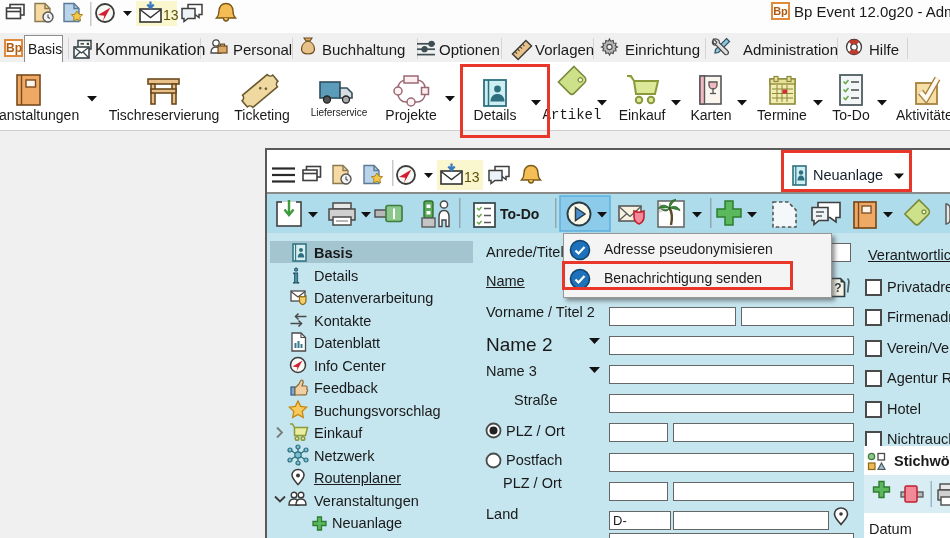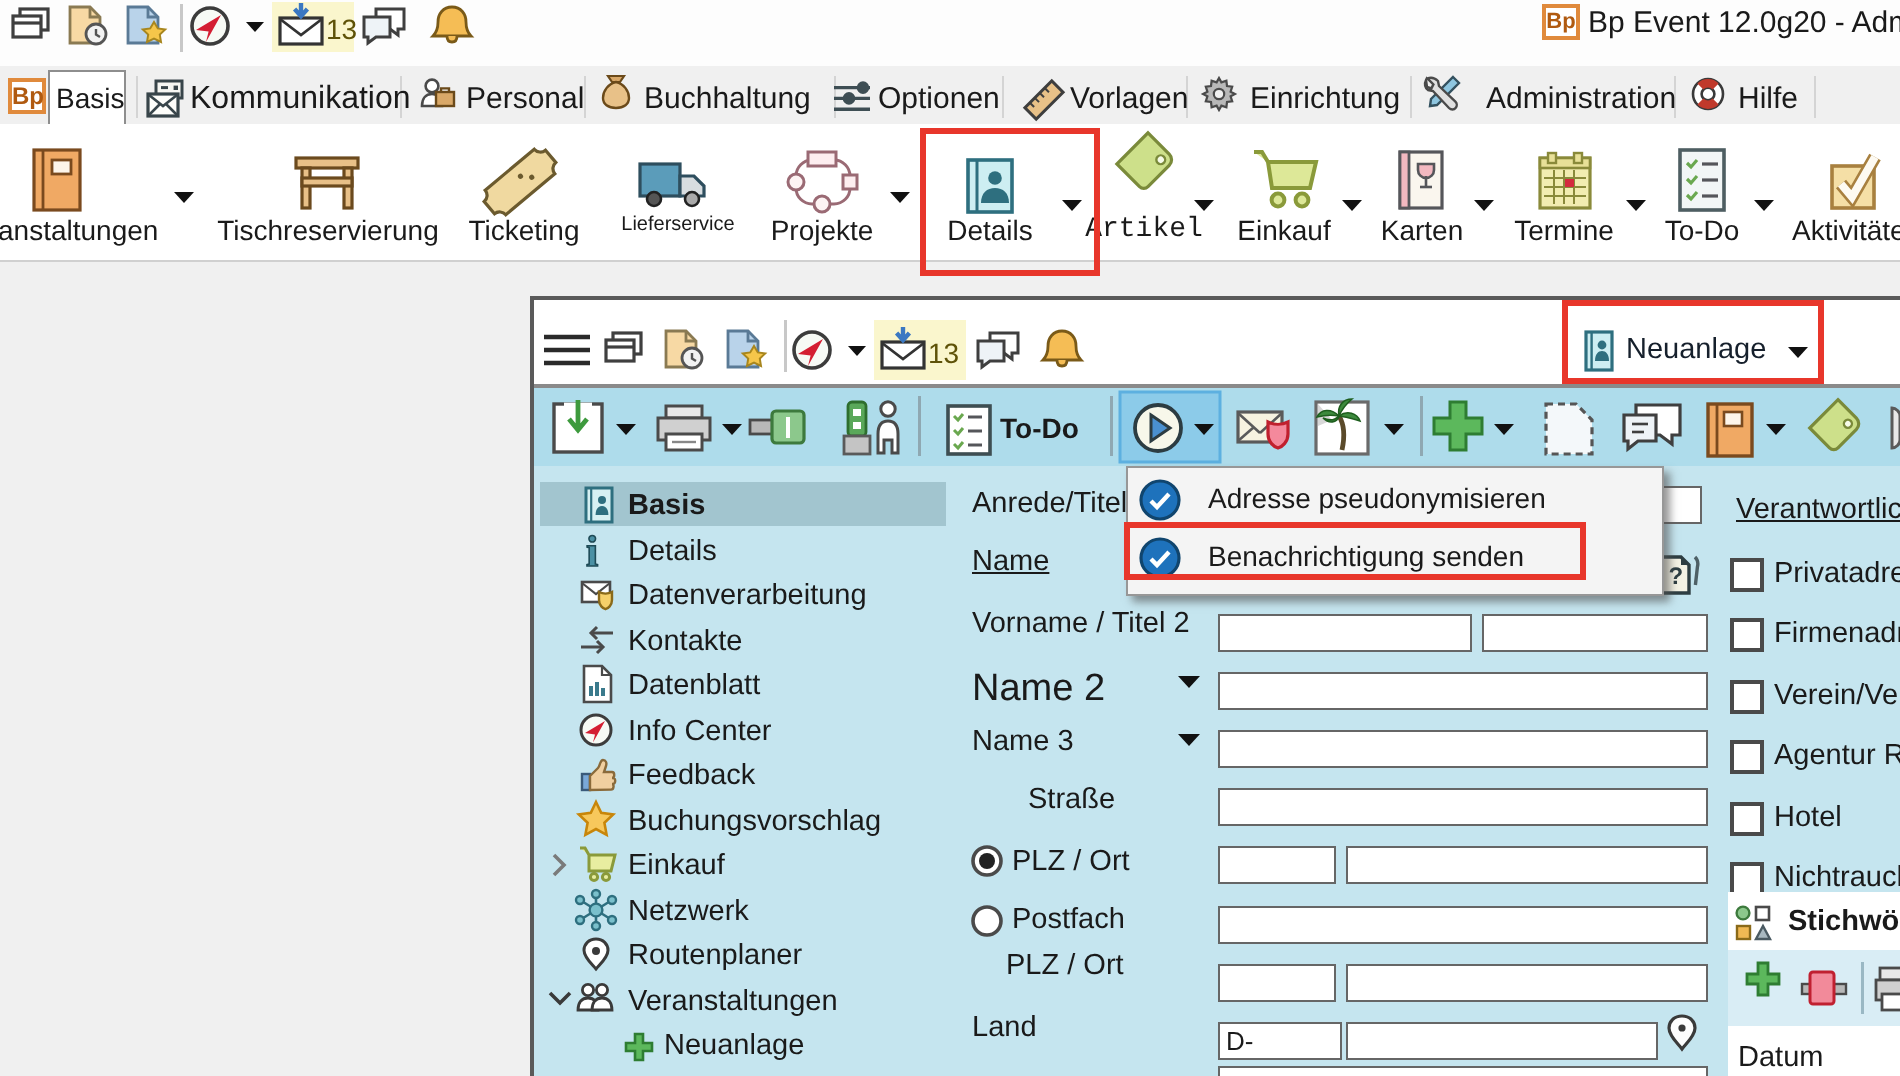--- a/index.html
+++ b/index.html
@@ -536,21 +536,21 @@
     <div class="lbl" style="left:314px;top:245px;font-size:14.5px;font-weight:bold;">Basis</div>
     <div class="lbl" style="left:314px;top:268px;font-size:14.5px;">Details</div>
     <div class="lbl" style="left:314px;top:290px;font-size:14.5px;">Datenverarbeitung</div>
     <div class="lbl" style="left:314px;top:313px;font-size:14.5px;">Kontakte</div>
     <div class="lbl" style="left:314px;top:335px;font-size:14.5px;">Datenblatt</div>
     <div class="lbl" style="left:314px;top:358px;font-size:14.5px;">Info Center</div>
     <div class="lbl" style="left:314px;top:380px;font-size:14.5px;">Feedback</div>
     <div class="lbl" style="left:314px;top:403px;font-size:14.5px;">Buchungsvorschlag</div>
     <div class="lbl" style="left:314px;top:425px;font-size:14.5px;">Einkauf</div>
     <div class="lbl" style="left:314px;top:448px;font-size:14.5px;">Netzwerk</div>
-    <div class="lbl" style="left:314px;top:470px;font-size:14.5px;">Routenplaner</div>
+    <div class="lbl" style="left:314px;top:470px;font-size:14.5px;text-decoration:underline;">Routenplaner</div>
     <div class="lbl" style="left:314px;top:493px;font-size:14.5px;">Veranstaltungen</div>
     <div class="lbl" style="left:332px;top:515px;font-size:14.5px;">Neuanlage</div>
     <svg class="abs" style="left:311px;top:515px;" width="17" height="17" viewBox="0 0 17 17">
       <path d="M2 6.5 h4.5 v-4.5 h4 v4.5 h4.5 v4 h-4.5 v4.5 h-4 v-4.5 h-4.5 z" fill="#5cb85c" stroke="#2e7d32" stroke-width="1.3"></path>
     </svg>
   </div>
 
   <div id="form">
     <div class="lbl" style="left:486px;top:244px;font-size:14.5px;">Anrede/Titel</div>
     <div class="lbl" style="left:486px;top:273px;font-size:14.5px;text-decoration:underline;">Name</div>

